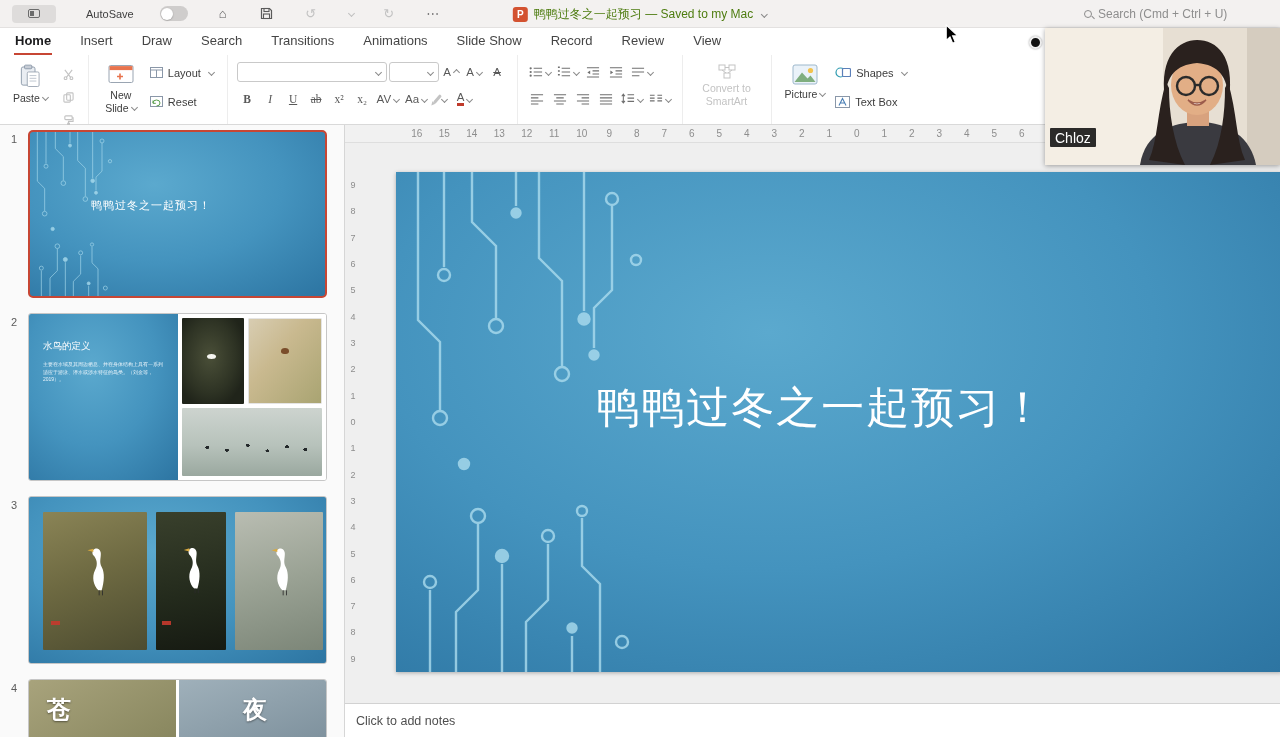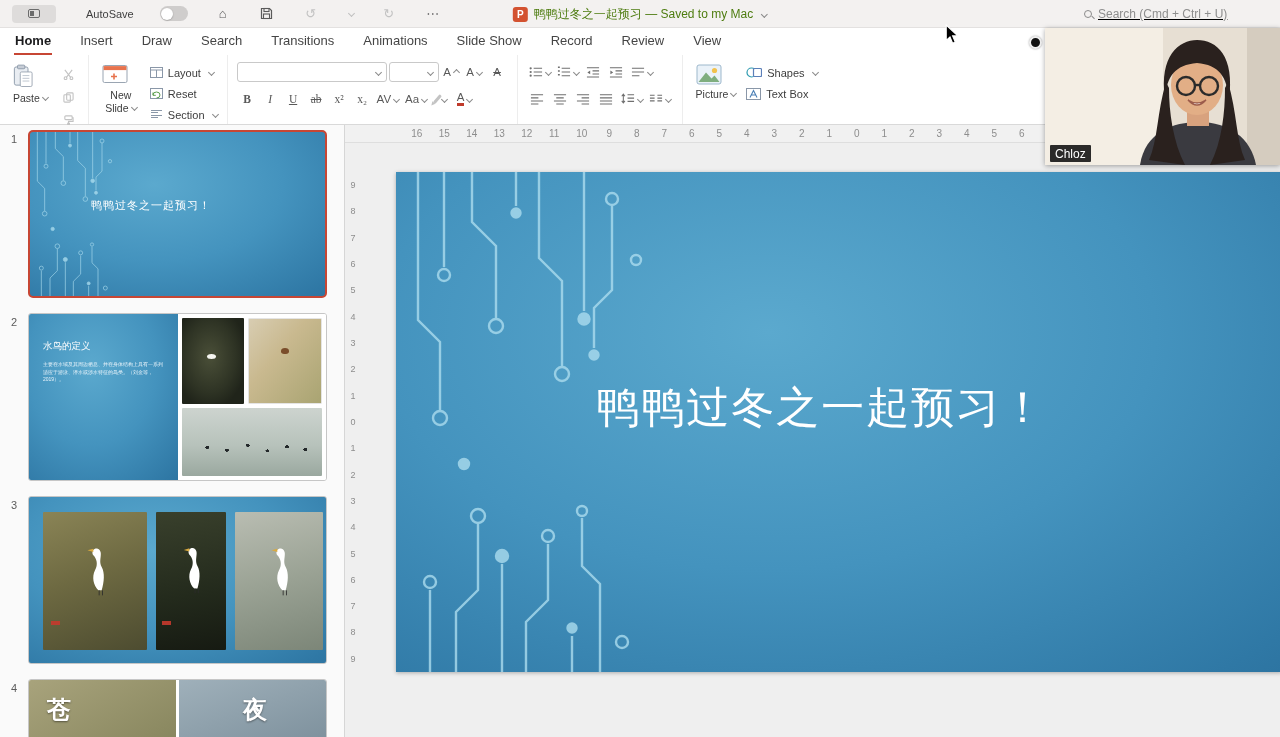--- a/index.html
+++ b/index.html
@@ -20,21 +20,21 @@
   .toggle .knob { position:absolute; left:1.5px; top:1.5px; width:12px; height:12px; background:#fff; border-radius:50%;
     box-shadow:0 0.5px 1.5px rgba(0,0,0,.3); }
   .tb-ic { background:none; border:none; font-size:13px; color:#5a5a5a; height:20px; min-width:18px;
     display:flex; align-items:center; justify-content:center; }
   .tb-ic.dis { color:#bdbcbb; }
   .tb-center { position:absolute; left:50%; top:0; height:28px; transform:translateX(-50%);
     display:flex; align-items:center; gap:6px; }
   .ppt-badge { width:15px; height:15px; background:#d35230; color:#fff; border-radius:3px;
     font-size:10px; font-weight:bold; display:flex; align-items:center; justify-content:center; }
   .doc-title { font-size:12px; color:#4d7c0f; }
-  .tb-right { margin-left:auto; display:flex; align-items:center;text-decoration:underline; }
+  .tb-right { margin-left:auto; display:flex; align-items:center; }
   .searchbox { display:flex; align-items:center; gap:6px; }
   .search-ic { width:8px; height:8px; border:1.4px solid #8c8c8c; border-radius:50%; position:relative; display:inline-block; }
   .search-ic::after { content:""; position:absolute; left:6px; top:6px; width:4px; height:1.4px; background:#8c8c8c; transform:rotate(45deg); }
   .search-input { border:none; background:transparent; font-size:12px; color:#6f6f6f; width:170px; outline:none;
     font-family:"Liberation Sans", sans-serif; }
   .search-input::placeholder { color:#8e8e8e; }
   .chev { display:inline-block; width:5px; height:5px; border-right:1.4px solid currentColor;
     border-bottom:1.4px solid currentColor; transform:rotate(45deg); margin-left:3px; vertical-align:2px; color:#8a8a8a; }
   .chev.up { transform:rotate(225deg); vertical-align:-1px; }
 
@@ -43,27 +43,27 @@
   .rtab { background:none; border:none; font-size:13px; color:#454545; padding:0 1px; cursor:default;
     border-bottom:2.5px solid transparent; font-family:"Liberation Sans", sans-serif; }
   .rtab.active { color:#1c1c1e; font-weight:bold; border-bottom-color:#C74634; }
   .record-dot { position:absolute; left:1029px; top:36px; width:13px; height:13px; background:#111;
     border:2px solid #f0f0f0; border-radius:50%; box-shadow:0 0 2px rgba(0,0,0,.4); z-index:40; }
 
   
   .ribbon { height:70px; background:#fff; border-bottom:1px solid #d9d9d9; display:flex; align-items:flex-start; }
   .grp { display:flex; gap:6px; padding:7px 9px 0 9px; align-items:flex-start; height:100%; }
   .grp + .grp { border-left:1px solid #ededed; }
-  .bigbtn { display:flex; flex-direction:column; gap:3px; background:none; border:none;
+  .bigbtn { display:flex; flex-direction:column; align-items:center; gap:3px; background:none; border:none;
     padding:2px 4px; border-radius:4px; }
   .biglbl { font-size:10.5px; color:#3d3d3d; line-height:1.2; text-align:center; white-space:nowrap; }
   .biglbl.wrap { white-space:normal; width:38px; }
   .biglbl.wrap2 { white-space:normal; width:66px; }
   .minicol { display:flex; flex-direction:column; gap:3px; padding-top:2px; }
-  .stackcol { display:flex; flex-direction:column; gap:4px; padding-top:2px; }
+  .stackcol { display:flex; flex-direction:column; gap:12px; padding-top:2px; }
   .rowbtn { display:flex; align-items:center; gap:5px; background:none; border:none; height:17px;
     font-size:11px; color:#3d3d3d; font-family:"Liberation Sans", sans-serif; }
   .mini { height:20px; min-width:21px; display:flex; align-items:center; justify-content:center;
     background:none; border:none; font-size:11.5px; color:#595959; border-radius:3px; padding:0 2px;
     font-family:"Liberation Serif", serif; }
   .mini.sans { font-family:"Liberation Sans", sans-serif; }
   .dis { color:#c3c3c3 !important; }
   .gcol { display:flex; flex-direction:column; gap:7px; }
   .fr { display:flex; align-items:center; gap:2px; }
   .select { height:20px; border:1px solid #c9c9c9; border-radius:3px; background:#fff;
@@ -132,22 +132,22 @@
     box-shadow:0 1px 4px rgba(0,0,0,.28); overflow:hidden; }
   .slide-circuit { position:absolute; left:0; top:0; }
   .slide-title { position:absolute; left:10%; top:42%; width:76%; text-align:center; color:#fff;
     font-size:43px; letter-spacing:2px; line-height:1.2; }
   .notes { height:34px; background:#fff; border-top:1px solid #d2d2d2; display:flex; align-items:center; padding-left:11px; }
   .notes span { font-size:12.5px; color:#4f4f4f; }
 
   
   .webcam { position:absolute; left:1045px; top:28px; width:235px; height:137px; overflow:hidden;
     z-index:50; box-shadow:0 1px 5px rgba(0,0,0,.35); background:#e6ded2; }
-  .cam-name { position:absolute; left:5px; bottom:3px; background:rgba(15,15,15,.88); color:#fff;
-    font-size:12px; padding:1.5px 5px; border-radius:1px; }
+  .cam-name { position:absolute; left:5px; bottom:18px; background:rgba(15,15,15,.88); color:#fff;
+    font-size:14px; padding:1.5px 5px; border-radius:1px; }
 
   .cursor { position:absolute; left:945px; top:24px; z-index:60; pointer-events:none; }
   .hidden-defs { position:absolute; width:0; height:0; }
 </style>
 </head>
 <body>
 
 <svg class="hidden-defs" aria-hidden="true">
   <defs>
     <g id="circuit-pattern" fill="none" stroke="#ABDCEE" stroke-width="2.4" opacity="0.8">
@@ -434,20 +434,31 @@
           <button class="mini">
             <svg width="14" height="12" viewBox="0 0 15 12">
                 <path d="M1,2 h5 M1,5 h5 M1,8 h5 M9,2 h5 M9,5 h5 M9,8 h5" stroke="#6f6f6f" stroke-width="1.2"></path>
               </svg>
             <span class="chev"></span>
           </button>
         </div>
       </div>
     </div>
 
+    <div class="grp">
+      <button class="smartart-btn dis">
+        <svg width="18" height="15" viewBox="0 0 18 15">
+            <rect x="1" y="1" width="6" height="5" fill="none" stroke="#c3c3c3"></rect>
+            <rect x="11" y="1" width="6" height="5" fill="none" stroke="#c3c3c3"></rect>
+            <rect x="6" y="9" width="6" height="5" fill="none" stroke="#c3c3c3"></rect>
+            <path d="M7,3.5 h4 M4,6 L8,9 M14,6 L10,9" stroke="#c3c3c3" fill="none"></path>
+          </svg>
+        <span class="biglbl wrap2 dis">Convert to SmartArt</span>
+      </button>
+    </div>
 
     <div class="grp">
       <button class="bigbtn">
         <span class="ticon">
           <svg width="26" height="21" viewBox="0 0 26 21">
               <rect x="1" y="1" width="24" height="19" rx="2" fill="#eaf2f9" stroke="#9db8cc"></rect>
               <circle cx="18.5" cy="6.5" r="2.6" fill="#f2c24e"></circle>
               <path d="M2.5,18 L10,8.5 L15.5,14.5 L18.5,11.5 L23.5,18 Z" fill="#7fae7f"></path>
             </svg>
         </span>
@@ -575,20 +586,23 @@
         <div class="vruler">
           <div style="display:contents"><span class="rn">9</span><span class="rn">8</span><span class="rn">7</span><span class="rn">6</span><span class="rn">5</span><span class="rn">4</span><span class="rn">3</span><span class="rn">2</span><span class="rn">1</span><span class="rn">0</span><span class="rn">1</span><span class="rn">2</span><span class="rn">3</span><span class="rn">4</span><span class="rn">5</span><span class="rn">6</span><span class="rn">7</span><span class="rn">8</span><span class="rn">9</span></div>
         </div>
         <div class="slide">
           <svg class="slide-circuit" viewBox="0 0 300 500" width="300" height="500">
               <use href="#circuit-pattern"></use>
             </svg>
           <div class="slide-title">鸭鸭过冬之一起预习！</div>
         </div>
       </div>
+      <div class="notes">
+        <span>Click to add notes</span>
+      </div>
     </div>
   </div>
 
   <div class="webcam">
     <svg width="235" height="137" viewBox="0 0 235 137">
       <rect width="235" height="137" fill="#e7dfd3"></rect>
       <rect x="0" y="0" width="118" height="137" fill="#f4eee4"></rect>
       <rect x="202" y="0" width="33" height="137" fill="#d5ccbf"></rect>
       <path d="M95,137 C100,104 128,94 154,94 C184,94 206,110 211,137 Z" fill="#3a3a40"></path>
       <path d="M142,80 h22 v18 h-22 Z" fill="#d8a27e"></path>

